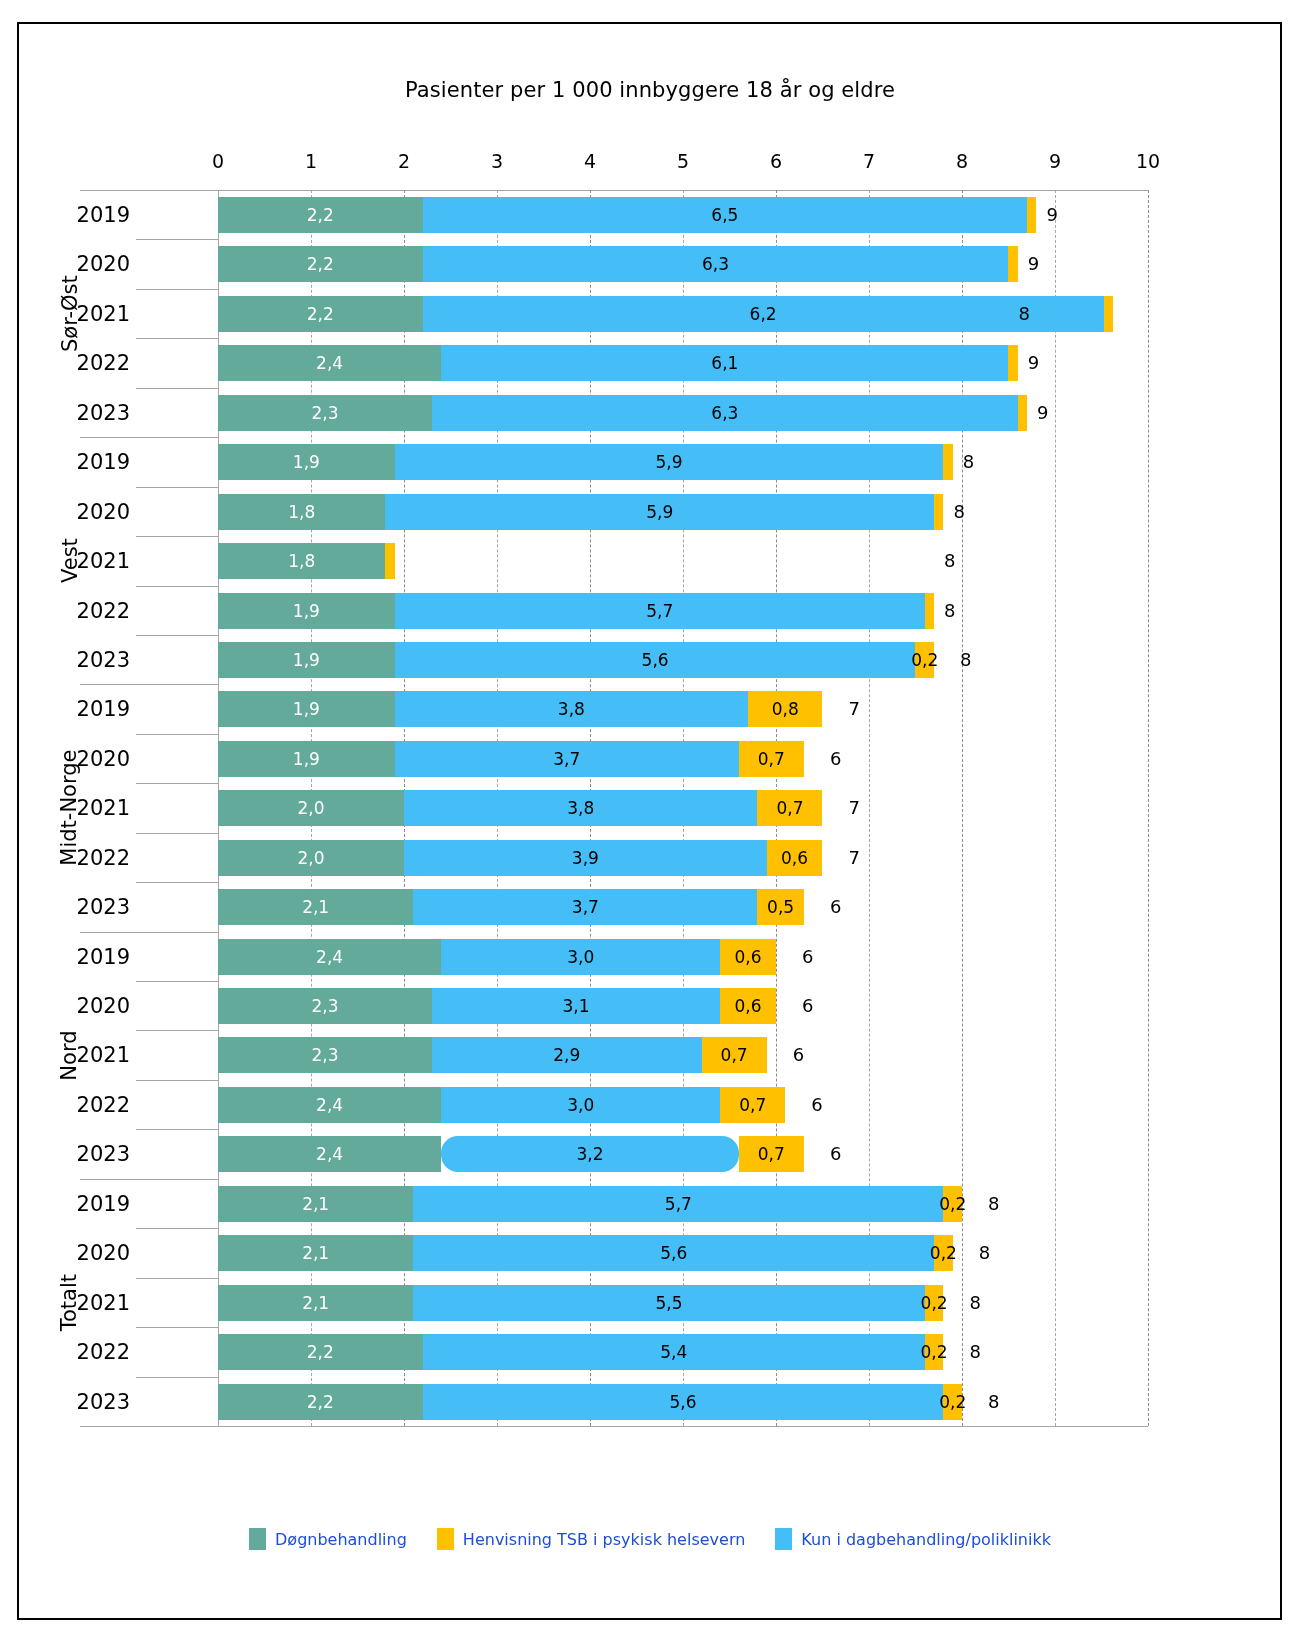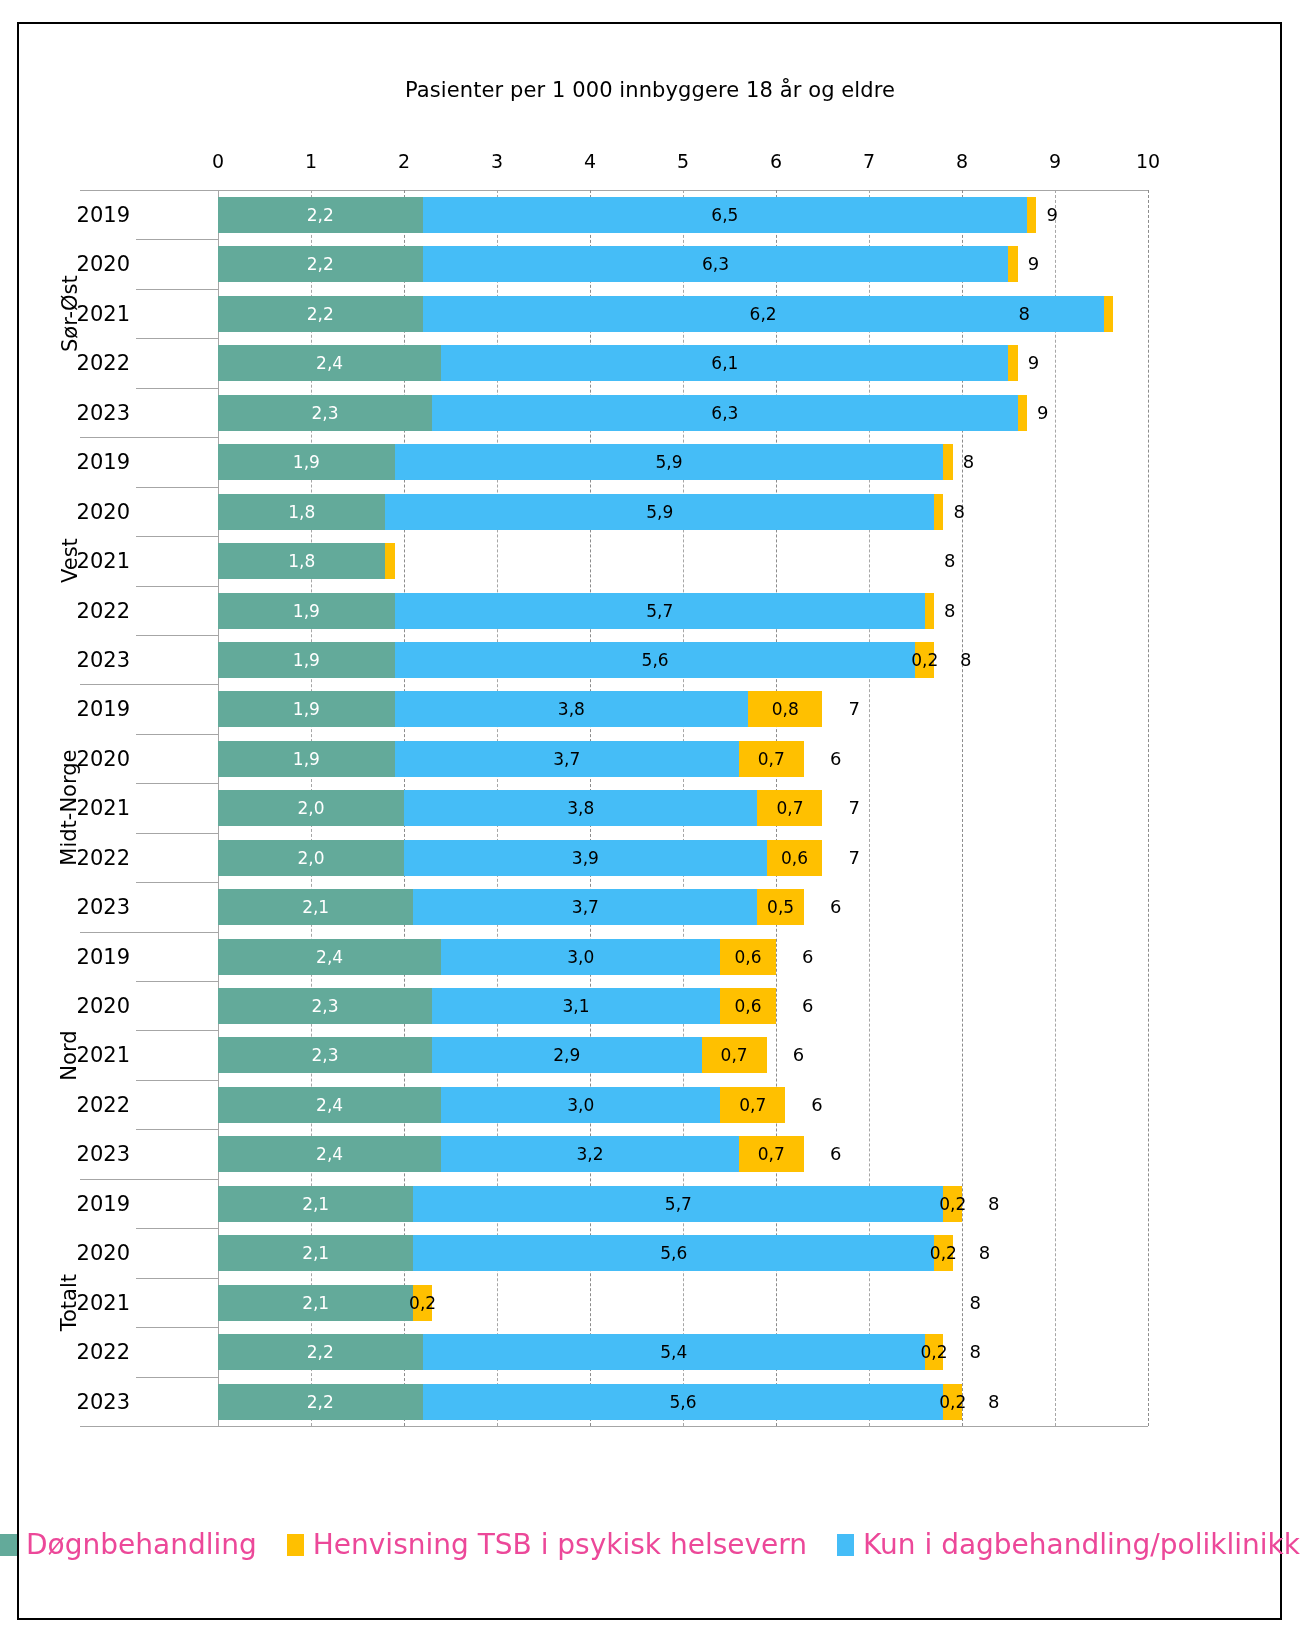--- a/index.html
+++ b/index.html
@@ -203,22 +203,22 @@
     width: 1300px;
     display: flex;
     justify-content: center;
     align-items: center;
     gap: 30px;
   }
   .legend-item {
     display: flex;
     align-items: center;
     gap: 9px;
-    font-size: 28px;
-    color: #ec4899;
+    font-size: 16px;
+    color: #1d4ed8;
     white-space: nowrap;
   }
   .legend-swatch {
     width: 17px;
     height: 22px;
     flex: 0 0 auto;
   }
 </style>
 </head>
 <body>
@@ -327,33 +327,33 @@
       </div>
       <div class="row" style="top: 840.48px;">
         <div class="bar-wrap"><div class="seg s0" style="width: 213.9px;"><span>2,3</span></div><div class="seg s1" style="width: 269.7px;"><span>2,9</span></div><div class="seg s2" style="width: 65.1px;"><span class="spill">0,7</span></div></div>
         <div class="total-label" style="left: 574.7px;">6</div>
       </div>
       <div class="row" style="top: 889.92px;">
         <div class="bar-wrap"><div class="seg s0" style="width: 223.2px;"><span>2,4</span></div><div class="seg s1" style="width: 279px;"><span>3,0</span></div><div class="seg s2" style="width: 65.1px;"><span class="spill">0,7</span></div></div>
         <div class="total-label" style="left: 593.3px;">6</div>
       </div>
       <div class="row" style="top: 939.36px;">
-        <div class="bar-wrap"><div class="seg s0" style="width: 223.2px;"><span>2,4</span></div><div class="seg s1" style="width: 297.6px;"><span>3,2</span></div><div class="seg s2" style="width: 65.1px;"><span class="spill">0,7</span></div></div>
+        <div class="bar-wrap"><div class="seg s0" style="width: 223.2px;"><span>2,4</span></div><div class="seg s1" style="width: 297.6px; border-radius: 17px;"><span>3,2</span></div><div class="seg s2" style="width: 65.1px;"><span class="spill">0,7</span></div></div>
         <div class="total-label" style="left: 611.9px;">6</div>
       </div>
       <div class="row" style="top: 988.8px;">
         <div class="bar-wrap"><div class="seg s0" style="width: 195.3px;"><span>2,1</span></div><div class="seg s1" style="width: 530.1px;"><span>5,7</span></div><div class="seg s2" style="width: 18.6px;"><span class="spill">0,2</span></div></div>
         <div class="total-label" style="left: 770px;">8</div>
       </div>
       <div class="row" style="top: 1038.24px;">
         <div class="bar-wrap"><div class="seg s0" style="width: 195.3px;"><span>2,1</span></div><div class="seg s1" style="width: 520.8px;"><span>5,6</span></div><div class="seg s2" style="width: 18.6px;"><span class="spill">0,2</span></div></div>
         <div class="total-label" style="left: 760.7px;">8</div>
       </div>
       <div class="row" style="top: 1087.68px;">
-        <div class="bar-wrap"><div class="seg s0" style="width: 195.3px;"><span>2,1</span></div><div class="seg s2" style="width: 18.6px;"><span class="spill">0,2</span></div></div>
+        <div class="bar-wrap"><div class="seg s0" style="width: 195.3px;"><span>2,1</span></div><div class="seg s1" style="width: 511.5px;"><span>5,5</span></div><div class="seg s2" style="width: 18.6px;"><span class="spill">0,2</span></div></div>
         <div class="total-label" style="left: 751.4px;">8</div>
       </div>
       <div class="row" style="top: 1137.12px;">
         <div class="bar-wrap"><div class="seg s0" style="width: 204.6px;"><span>2,2</span></div><div class="seg s1" style="width: 502.2px;"><span>5,4</span></div><div class="seg s2" style="width: 18.6px;"><span class="spill">0,2</span></div></div>
         <div class="total-label" style="left: 751.4px;">8</div>
       </div>
       <div class="row" style="top: 1186.56px;">
         <div class="bar-wrap"><div class="seg s0" style="width: 204.6px;"><span>2,2</span></div><div class="seg s1" style="width: 520.8px;"><span>5,6</span></div><div class="seg s2" style="width: 18.6px;"><span class="spill">0,2</span></div></div>
         <div class="total-label" style="left: 770px;">8</div>
       </div>

